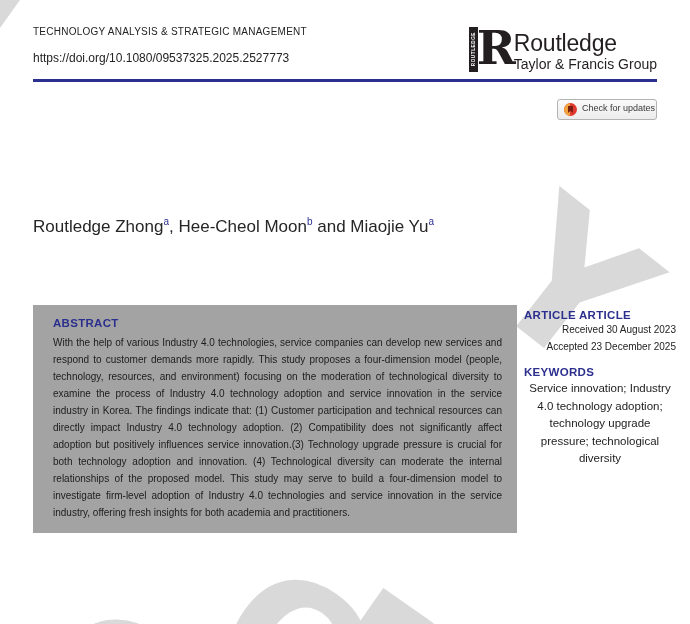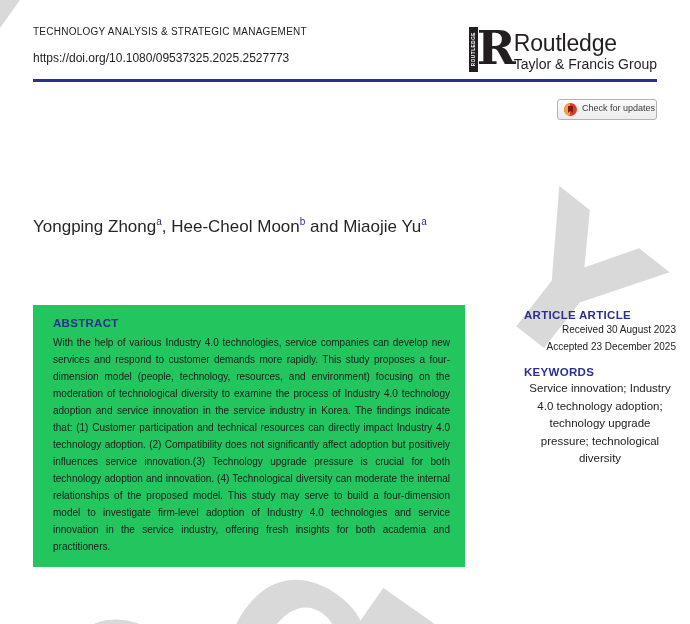--- a/index.html
+++ b/index.html
@@ -61,21 +61,21 @@
 
   .authors { left:33px; top:216px; font-size:17px; color:#262626; }
   .authors sup { font-size:10px; color:#2b2f8e; }
   .sep { white-space:pre; }
 
   .affiliations { left:33px; top:246px; width:628px; margin:0;
       font-size:12.5px; line-height:18px; color:#232323; }
   .affiliations sup { font-size:8.5px; color:#232323; }
 
   
-  .abstract-box { left:33px; top:305px; width:432px; background:#22c55e;
+  .abstract-box { left:33px; top:305px; width:484px; background:#a3a3a3;
       padding:12px 15px 12px 20px; box-sizing:border-box; }
   .sec-heading { margin:0; font-size:11.5px; font-weight:bold; color:#2b2f8e;
       letter-spacing:.3px; }
   .abstract-text { margin:5px 0 0 0; font-size:10px; line-height:17px;
       text-align:justify; color:#1c1c1c; }
 
   
   .side-col { left:524px; top:309px; width:152px; }
   .side-col .entry { font-size:10px; line-height:17px; color:#232323;text-align:right; }
   .kw-head { margin-top:11px; }
@@ -115,21 +115,21 @@
 
   <div class="layer update-row">
     <button class="check-updates">
       <span class="cm-icon"></span>
       <span class="cm-label">Check for updates</span>
     </button>
   </div>
 
 
   <div class="layer authors">
-    <span>Yongping Zhong</span><sup>a</sup><span class="sep">, </span><span>Hee-Cheol Moon</span><sup>b</sup><span class="sep"> and </span><span>Miaojie Yu</span><sup>a</sup>
+    <span>Routledge Zhong</span><sup>a</sup><span class="sep">, </span><span>Hee-Cheol Moon</span><sup>b</sup><span class="sep"> and </span><span>Miaojie Yu</span><sup>a</sup>
   </div>
 
 
   <section class="layer abstract-box">
     <h2 class="sec-heading">ABSTRACT</h2>
     <p class="abstract-text">With the help of various Industry 4.0 technologies, service companies can develop new services and respond to customer demands more rapidly. This study proposes a four-dimension model (people, technology, resources, and environment) focusing on the moderation of technological diversity to examine the process of Industry 4.0 technology adoption and service innovation in the service industry in Korea. The findings indicate that: (1) Customer participation and technical resources can directly impact Industry 4.0 technology adoption. (2) Compatibility does not significantly affect adoption but positively influences service innovation.(3) Technology upgrade pressure is crucial for both technology adoption and innovation. (4) Technological diversity can moderate the internal relationships of the proposed model. This study may serve to build a four-dimension model to investigate firm-level adoption of Industry 4.0 technologies and service innovation in the service industry, offering fresh insights for both academia and practitioners.</p>
   </section>
 
   <aside class="layer side-col">
     <h2 class="sec-heading">ARTICLE ARTICLE</h2>

